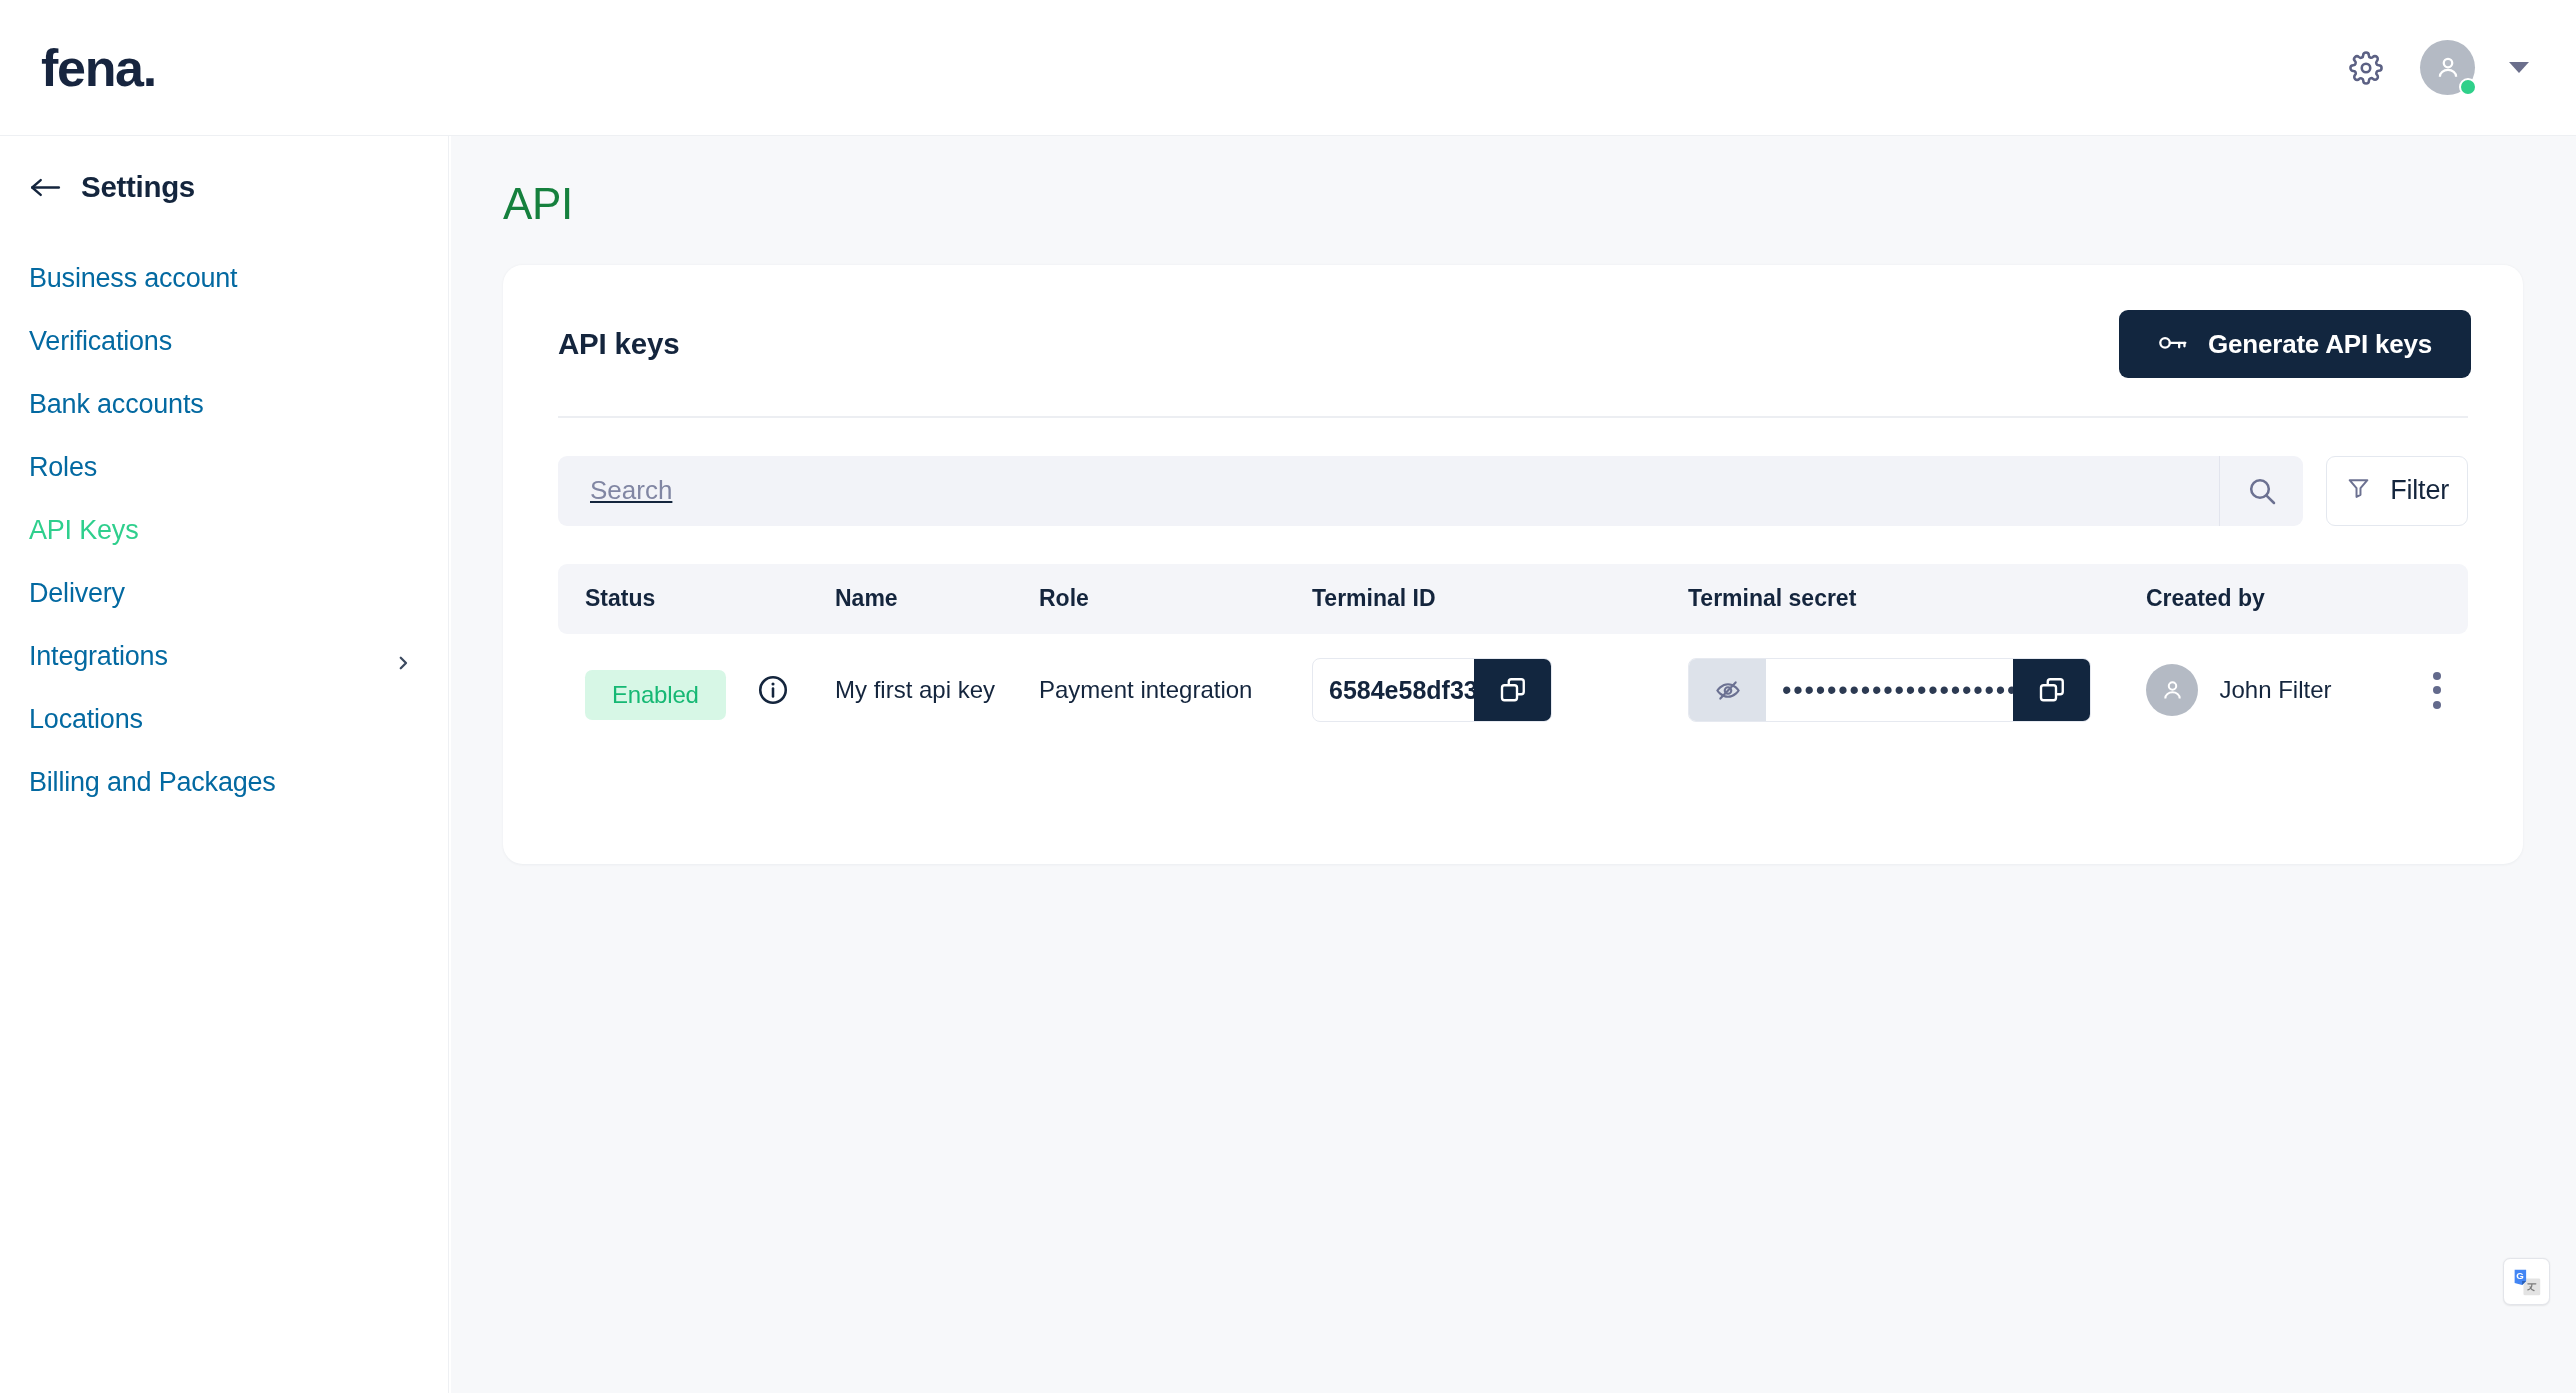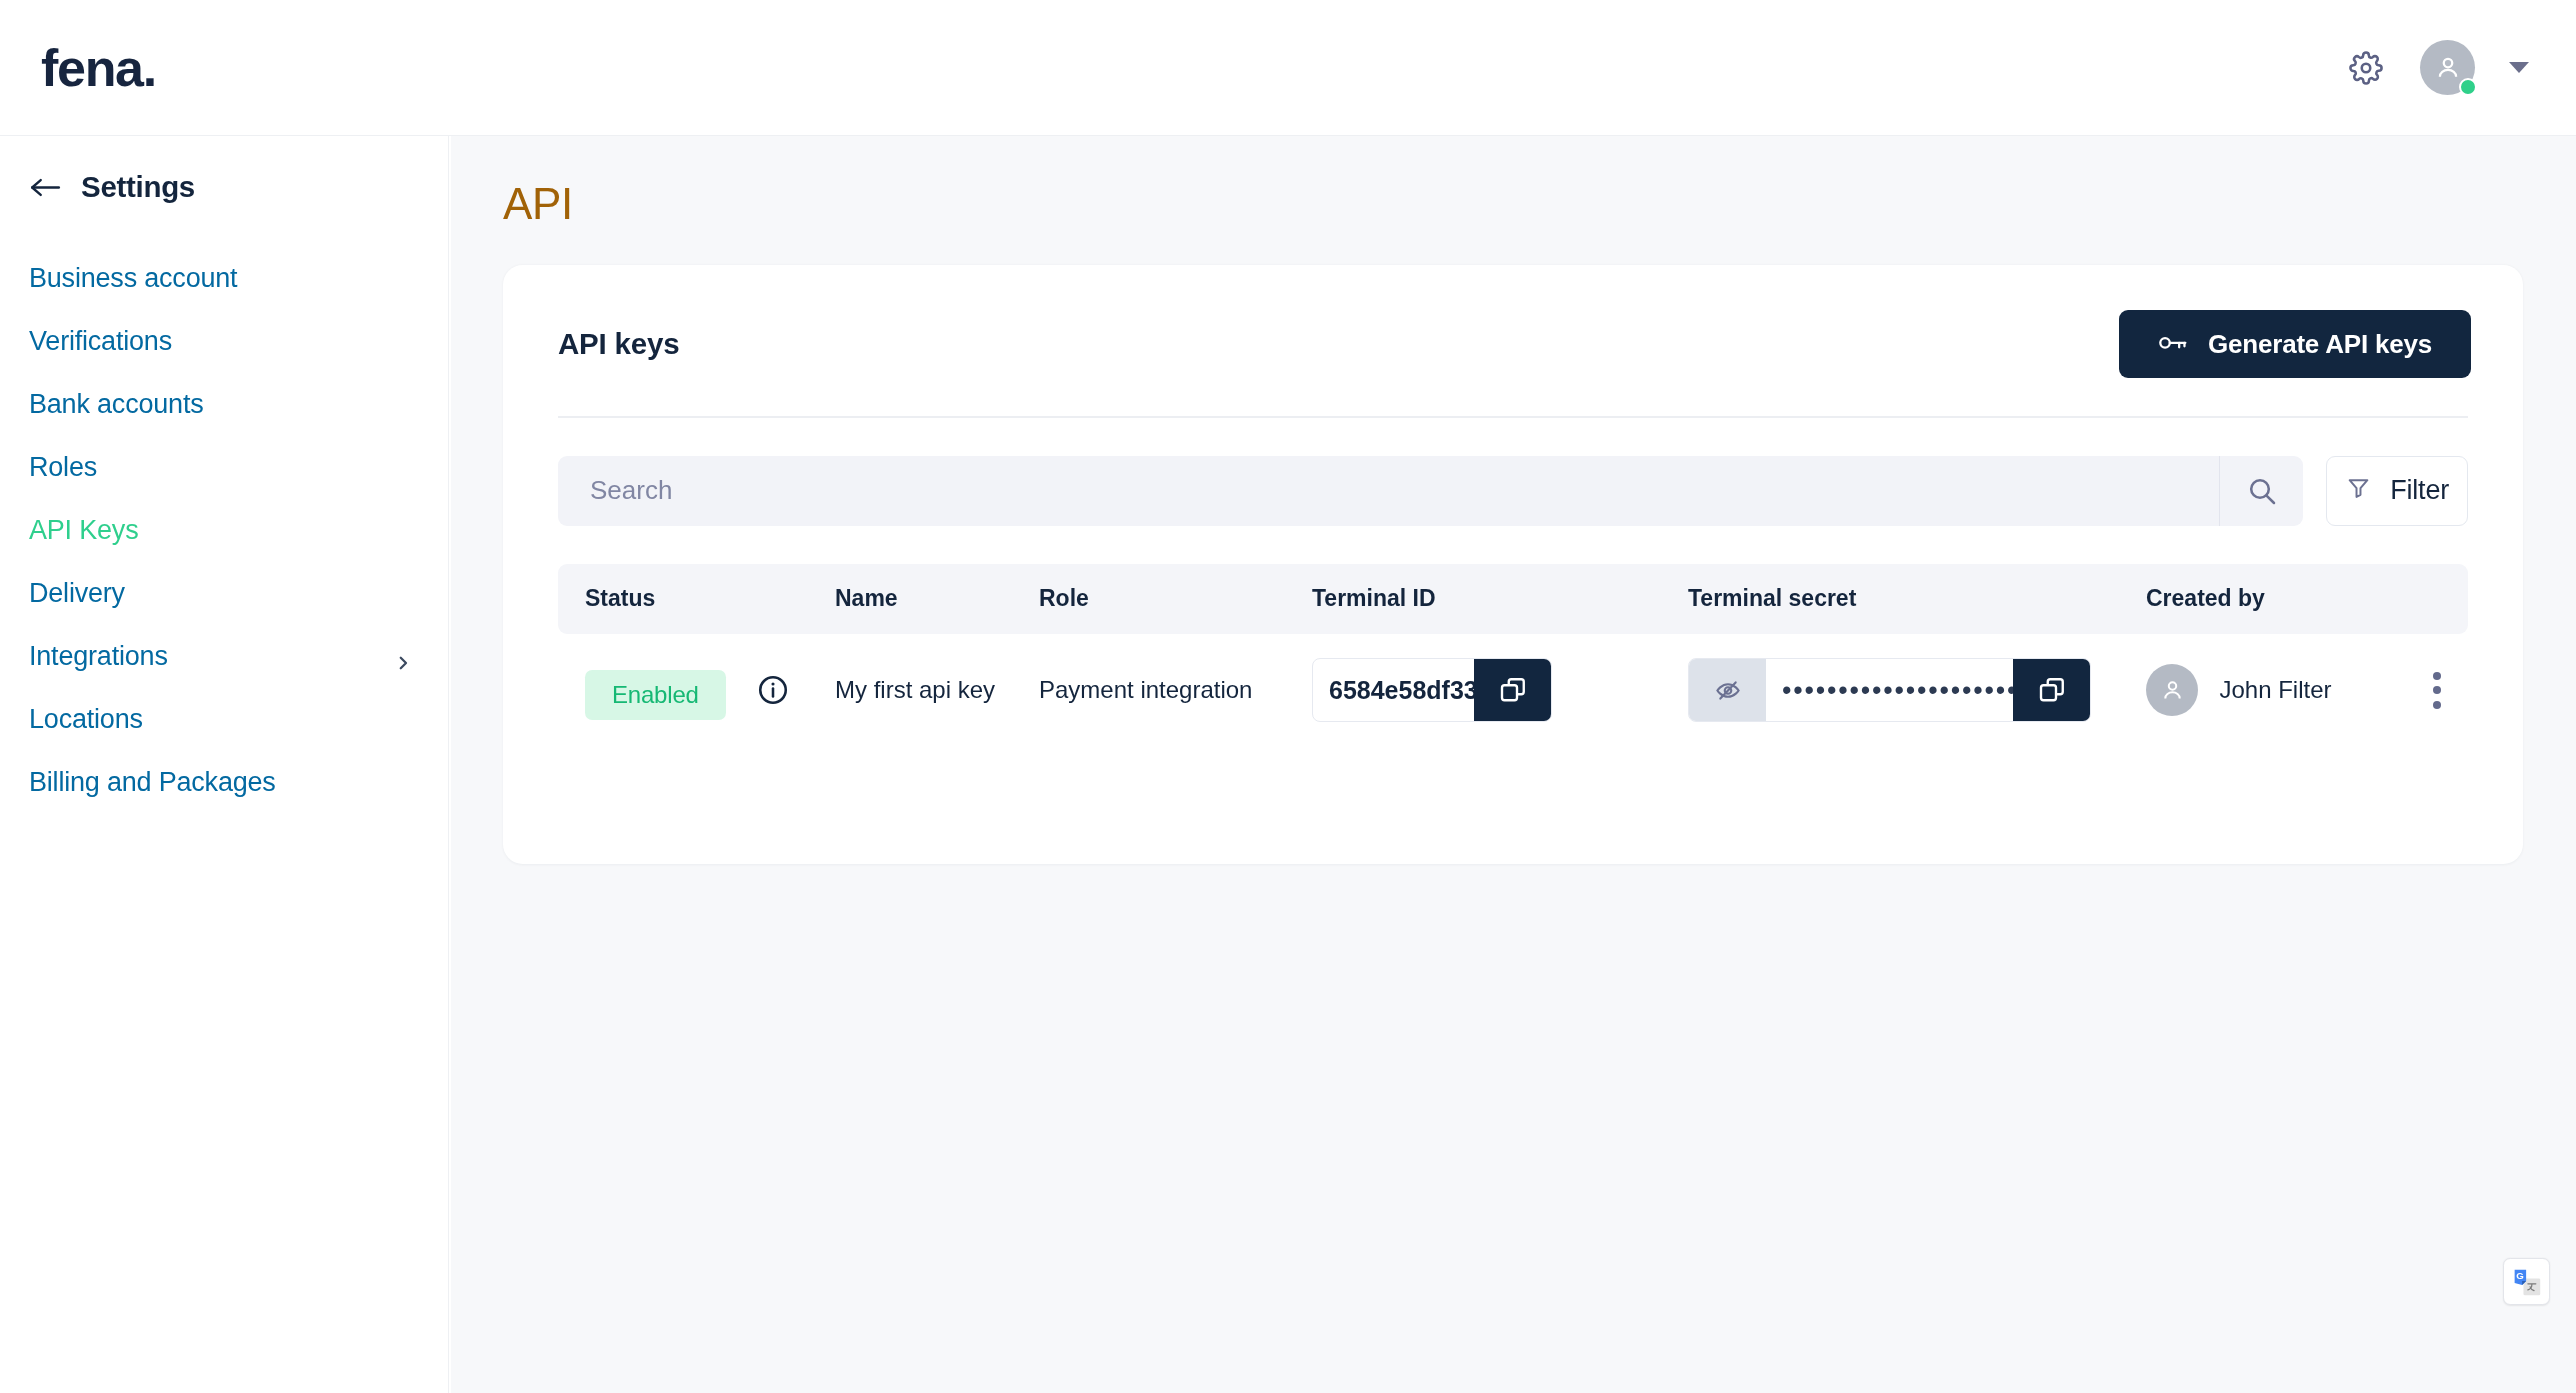--- a/index.html
+++ b/index.html
@@ -67,21 +67,21 @@
   .chev-right { width: 18px; height: 18px; }
 
   
   .main {
     position: absolute; top: 136px; left: 451px;
     width: 2125px; height: 1258px;
     background: #f7f8fa;
   }
   .page-title {
     margin: 43px 0 0 52px;
-    font-size: 44px; font-weight: 400; color: #a16207; letter-spacing: -0.4px;
+    font-size: 44px; font-weight: 400; color: #15803d; letter-spacing: -0.4px;
   }
 
   .card {
     position: absolute; top: 129px; left: 52px;
     width: 2020px; height: 599px;
     background: #ffffff; border-radius: 19.7px;
     box-shadow: 0 0.9px 2.7px rgba(20,37,61,0.05);
   }
   .card-head {
     display: flex; align-items: center; justify-content: space-between;
@@ -106,20 +106,21 @@
     padding: 38px 55px 0 55px;
   }
   .search-box {
     flex: 1; display: flex; align-items: center;
     height: 70px; background: #f2f3f8; border-radius: 9px;
   }
   .search-input {
     flex: 1; border: none; background: transparent; outline: none;
     font-size: 26px; font-family: inherit; color: #14253d;
     padding-left: 32px;
+    text-decoration: underline;
   }
   .search-input::placeholder { color: #8186a3; }
   .search-icon-btn {
     width: 84px; height: 70px;
     display: flex; align-items: center; justify-content: center;
     border-left: 1.8px solid #e2e4ed; cursor: pointer;
   }
   .filter-btn {
     display: flex; align-items: center; gap: 18px;
     height: 70px; padding: 0 18px;

